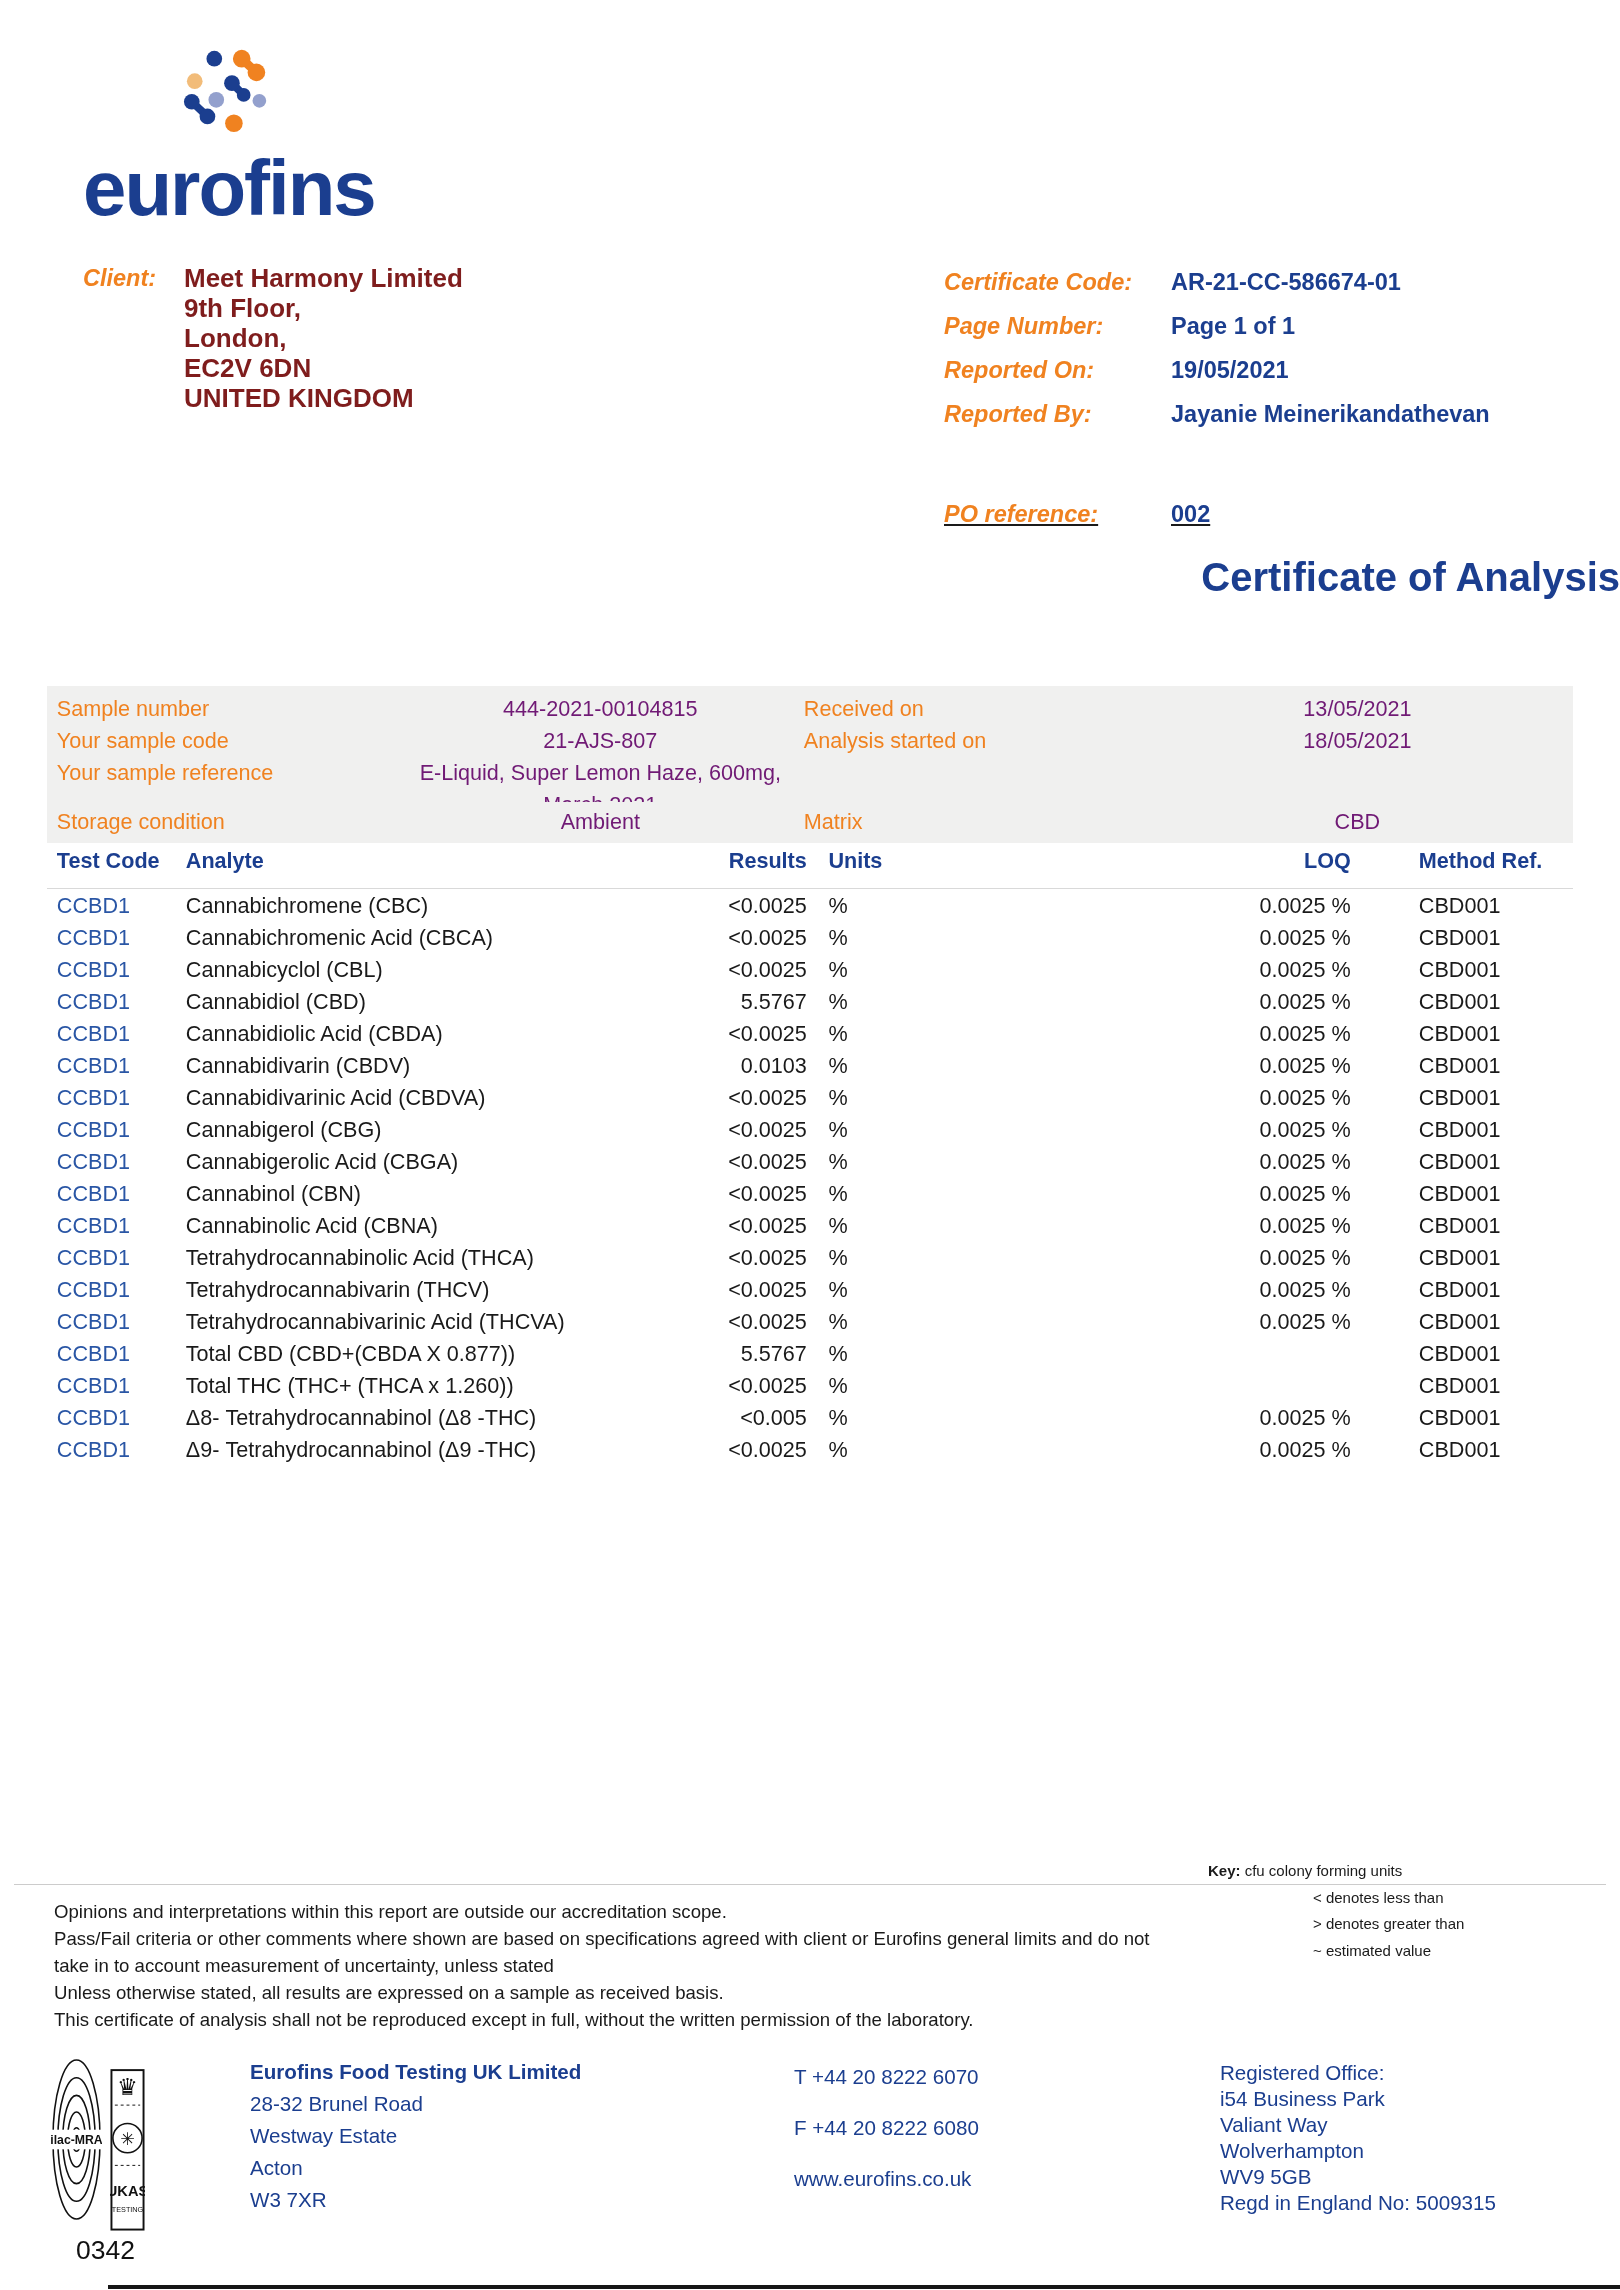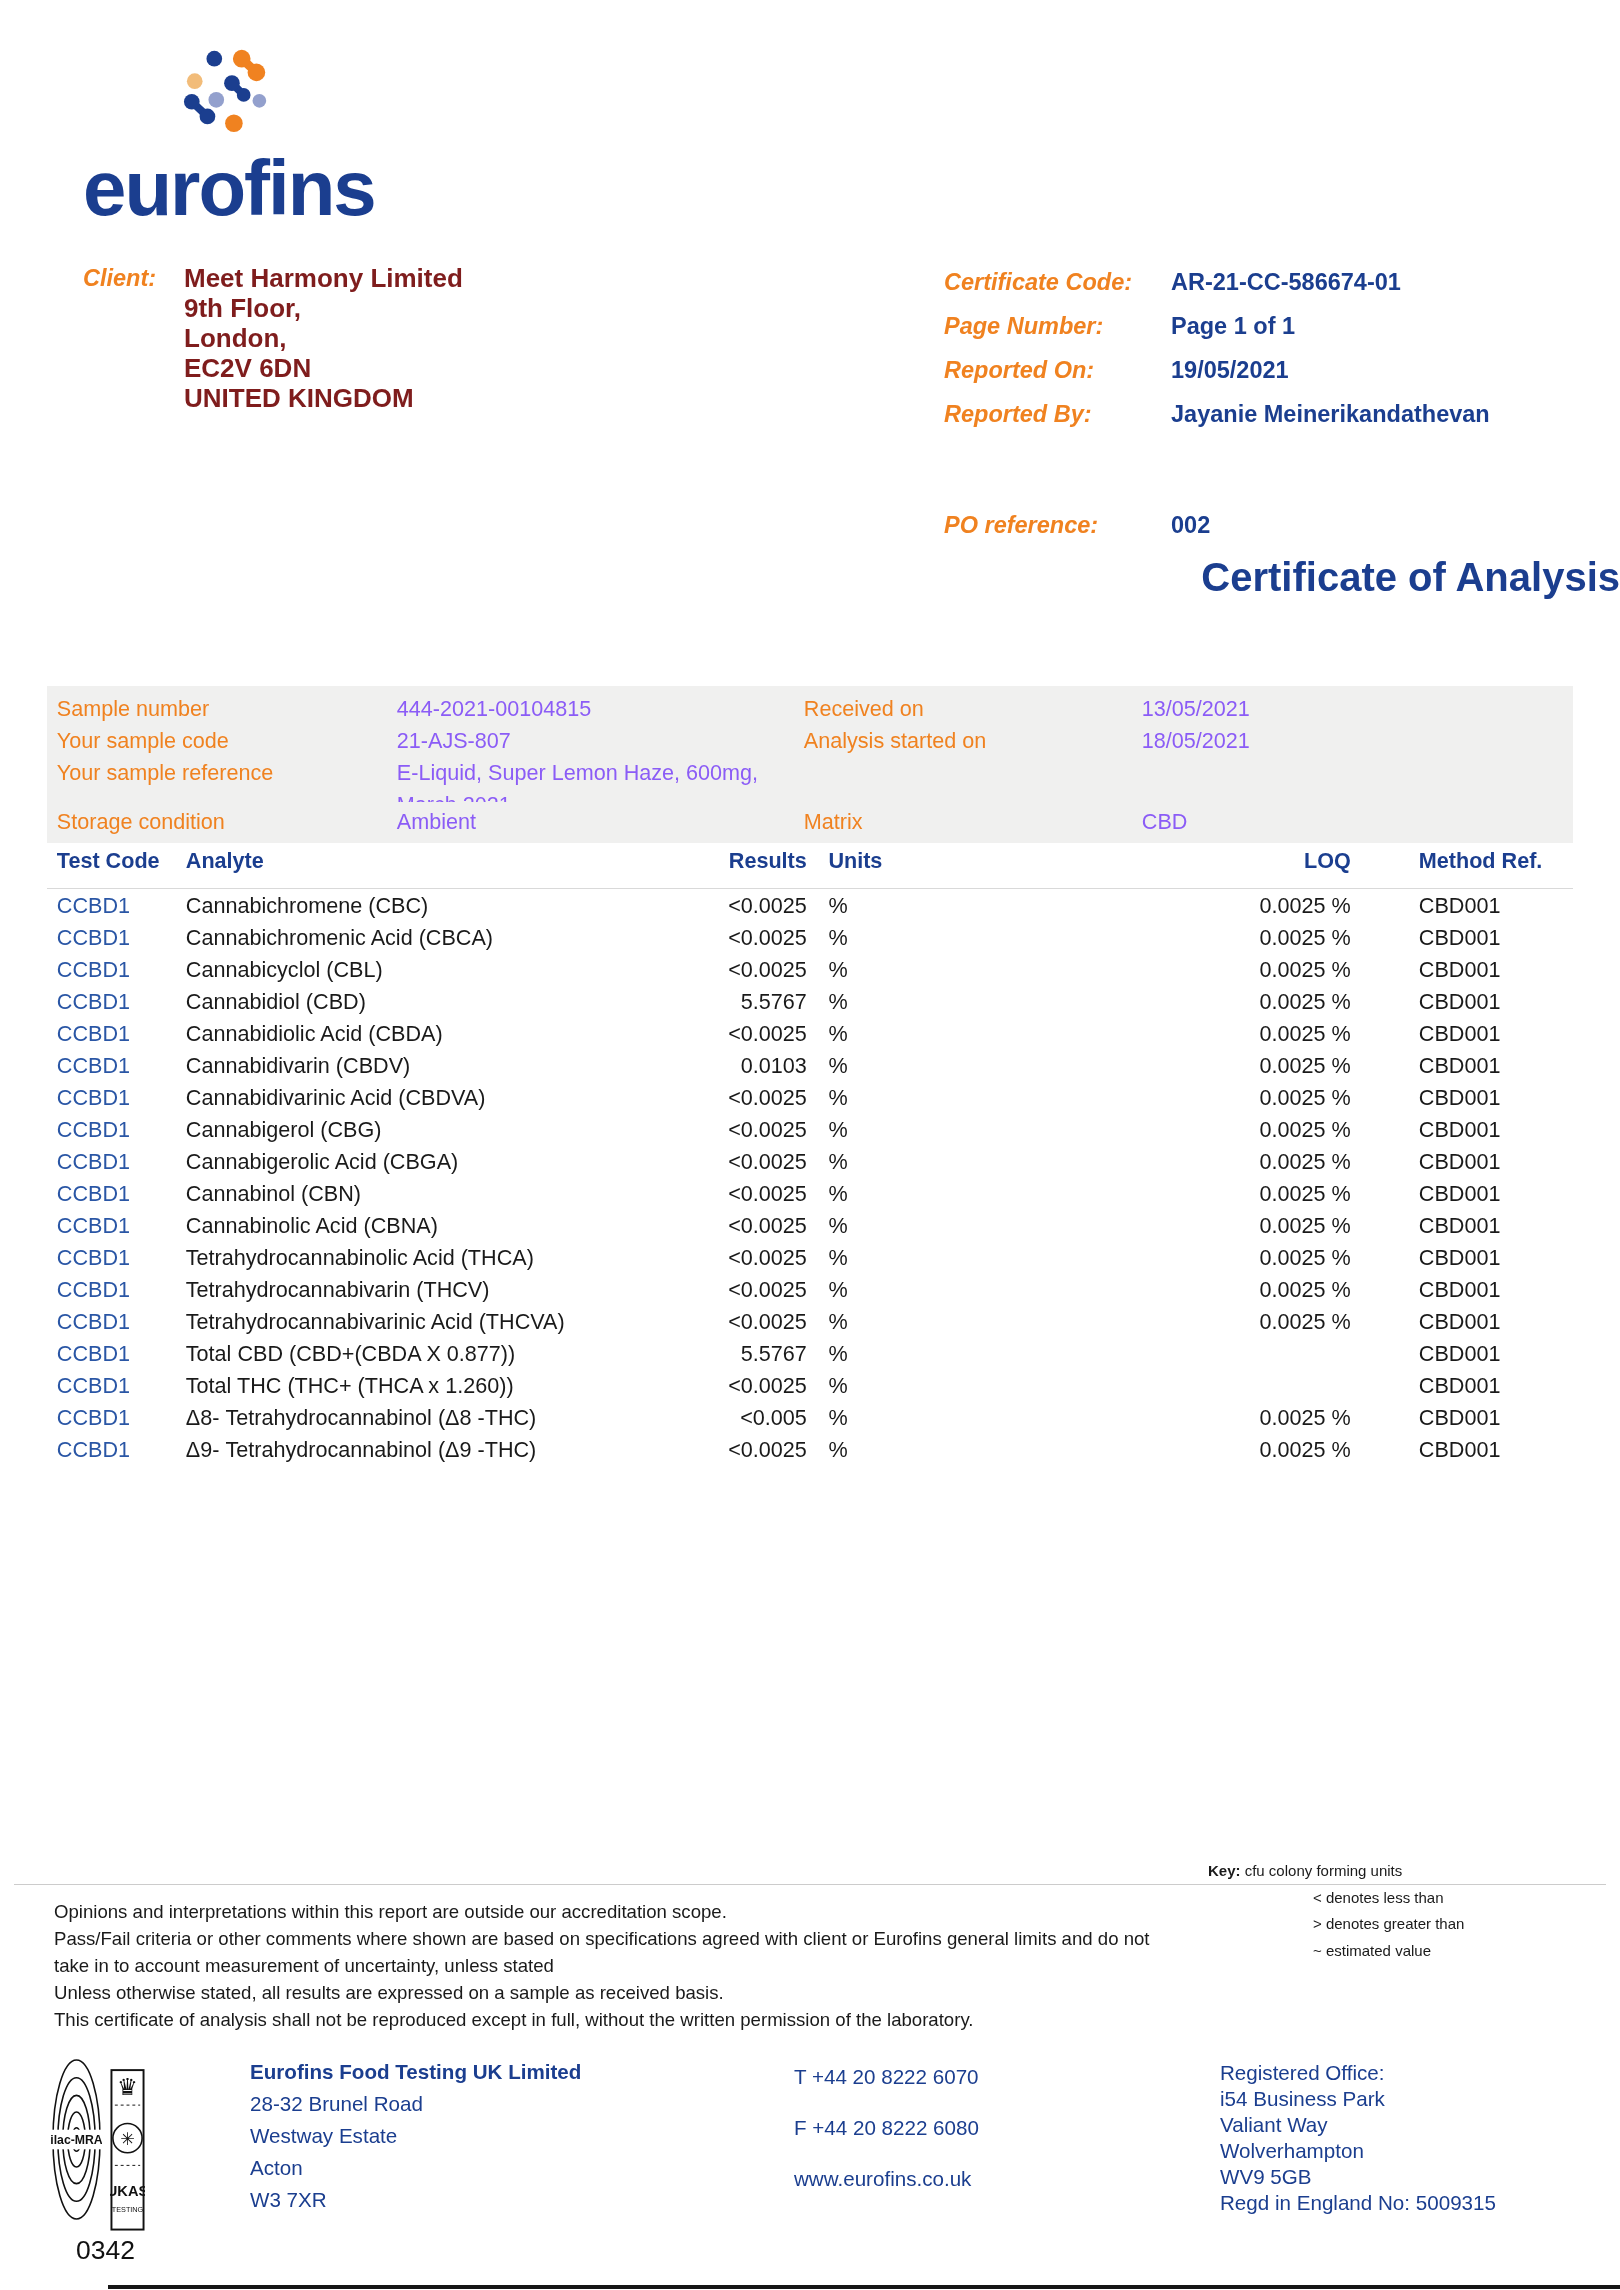--- a/index.html
+++ b/index.html
@@ -14,35 +14,35 @@
   
   .client-block{position:absolute;left:83px;top:263px;display:flex;}
   .client-label{width:101px;color:#f08220;font-weight:bold;font-style:italic;font-size:23.5px;line-height:30px;}
   .client-line{font-size:26px;font-weight:bold;color:#7f1d1d;line-height:30px;}
 
   
   .meta-block{position:absolute;left:944px;top:260px;}
   .meta-row{display:flex;line-height:44px;}
   .meta-label{width:227px;color:#f08220;font-weight:bold;font-style:italic;font-size:23.5px;}
   .meta-value{color:#1b3e8f;font-weight:bold;font-size:23.5px;}
-  .po-row{position:absolute;left:944px;top:511px;display:flex;line-height:29px;}
+  .po-row{position:absolute;left:944px;top:500px;display:flex;line-height:29px;text-decoration:underline;}
   .po-row .meta-label{line-height:29px;}
   .po-row .meta-value{line-height:29px;}
 
   .doc-title{position:absolute;left:0;right:0;top:555px;margin:0;text-align:right;
              font-size:40px;font-weight:bold;color:#1b3e8f;}
 
   
   .band{position:absolute;left:47px;width:1526px;background:#f0f0ef;}
   .band1{top:686px;padding:6.9px 0 7.8px 0;}
   .band2{top:802px;padding:3.9px 0 4.9px 0;}
   .info-row{display:grid;grid-template-columns:340px 407px 338px 1fr;padding-left:9.8px;
             font-size:21.6px;line-height:32px;}
   .ilabel{color:#f08220;}
-  .ivalue{color:#8b5cf6;}
+  .ivalue{color:#701a75;text-align:center;}
 
   
   .rrow{display:grid;grid-template-columns:129px 469px 152px 88px 456px 1fr;
         padding-left:9.8px;font-size:21.6px;line-height:32px;}
   .results-header{position:absolute;left:47px;top:845px;width:1526px;padding-bottom:10.8px;
                   border-bottom:1px solid #d9d9d9;}
   .results-header .rrow{font-weight:bold;color:#1b3e8f;}
   .results-rows{position:absolute;left:47px;top:890px;width:1526px;}
   .c-res{text-align:right;}
   .c-units{padding-left:21.6px;}

